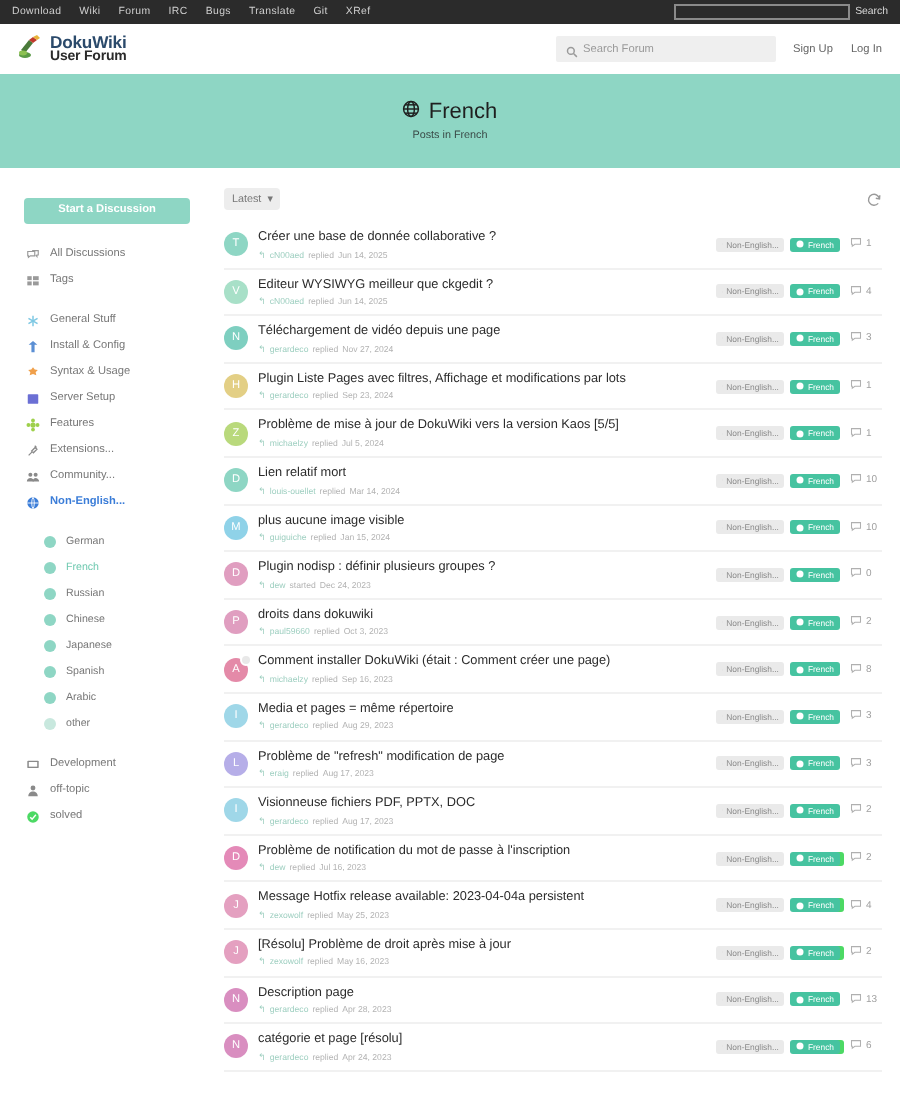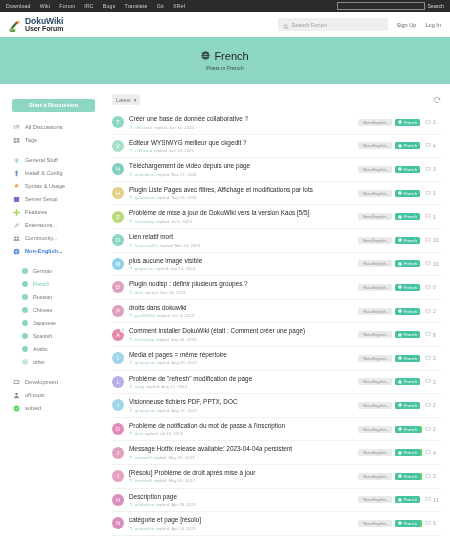--- a/index.html
+++ b/index.html
@@ -30,21 +30,21 @@
     background: #2b2b2b; border: 1px solid #8a8a8a;
   }
   .topbar-search-label { color: #d8d8d8; font-size: 5.2px; }
 
   
   .brandbar {
     height: 25px; background: #fff;
     display: flex; align-items: center;
     padding: 0 9px;
   }
-  .brand { display: flex; align-items: flex-end; gap: 3px; }
+  .brand { display: flex; align-items: flex-start; gap: 3px; }
   .brand-logo { width: 13px; height: 13px; position: relative; }
   .brand-text { line-height: 1.02; }
   .brand-text .l1 { font-size: 8.6px; font-weight: bold; color: #2b4a6b; letter-spacing: -.1px; }
   .brand-text .l2 { font-size: 7px; font-weight: bold; color: #2b2b2b; letter-spacing: -.1px; }
 
   .header-right { margin-left: auto; display: flex; align-items: center; gap: 9px; }
   .hsearch {
     width: 110px; height: 13px; background: #efefef;
     display: flex; align-items: center; gap: 3px; padding: 0 5px;
     border-radius: 1px;

